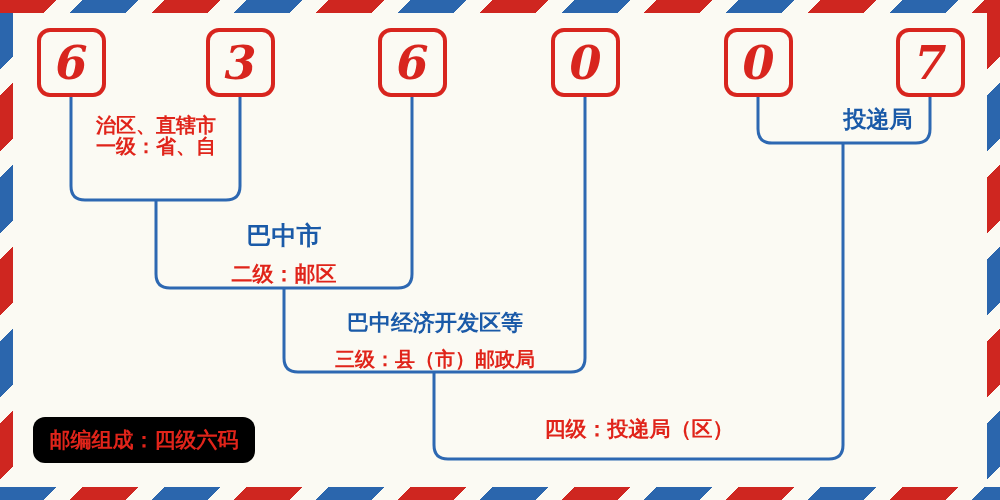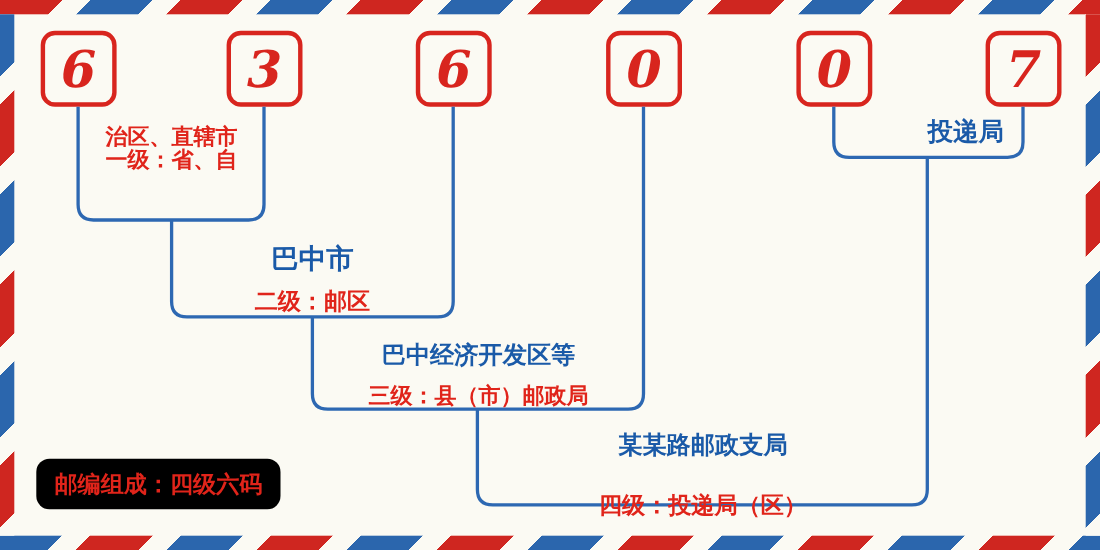--- a/index.html
+++ b/index.html
@@ -96,21 +96,20 @@
   <div class="t">巴中市</div>
   <div class="d">二级：邮区</div>
 </div>
 
 <div class="lbl lbl3">
   <div class="t">巴中经济开发区等</div>
   <div class="d">三级：县（市）邮政局</div>
 </div>
 
 <div class="lbl lbl4">
-  <div class="t">某某路邮政支局</div>
   <div class="d">四级：投递局（区）</div>
 </div>
 
 <div class="lbl lbl5">
   <div class="t">投递局</div>
 </div>
 
 <div class="badge">
   <span>邮编组成：四级六码</span>
 </div>

